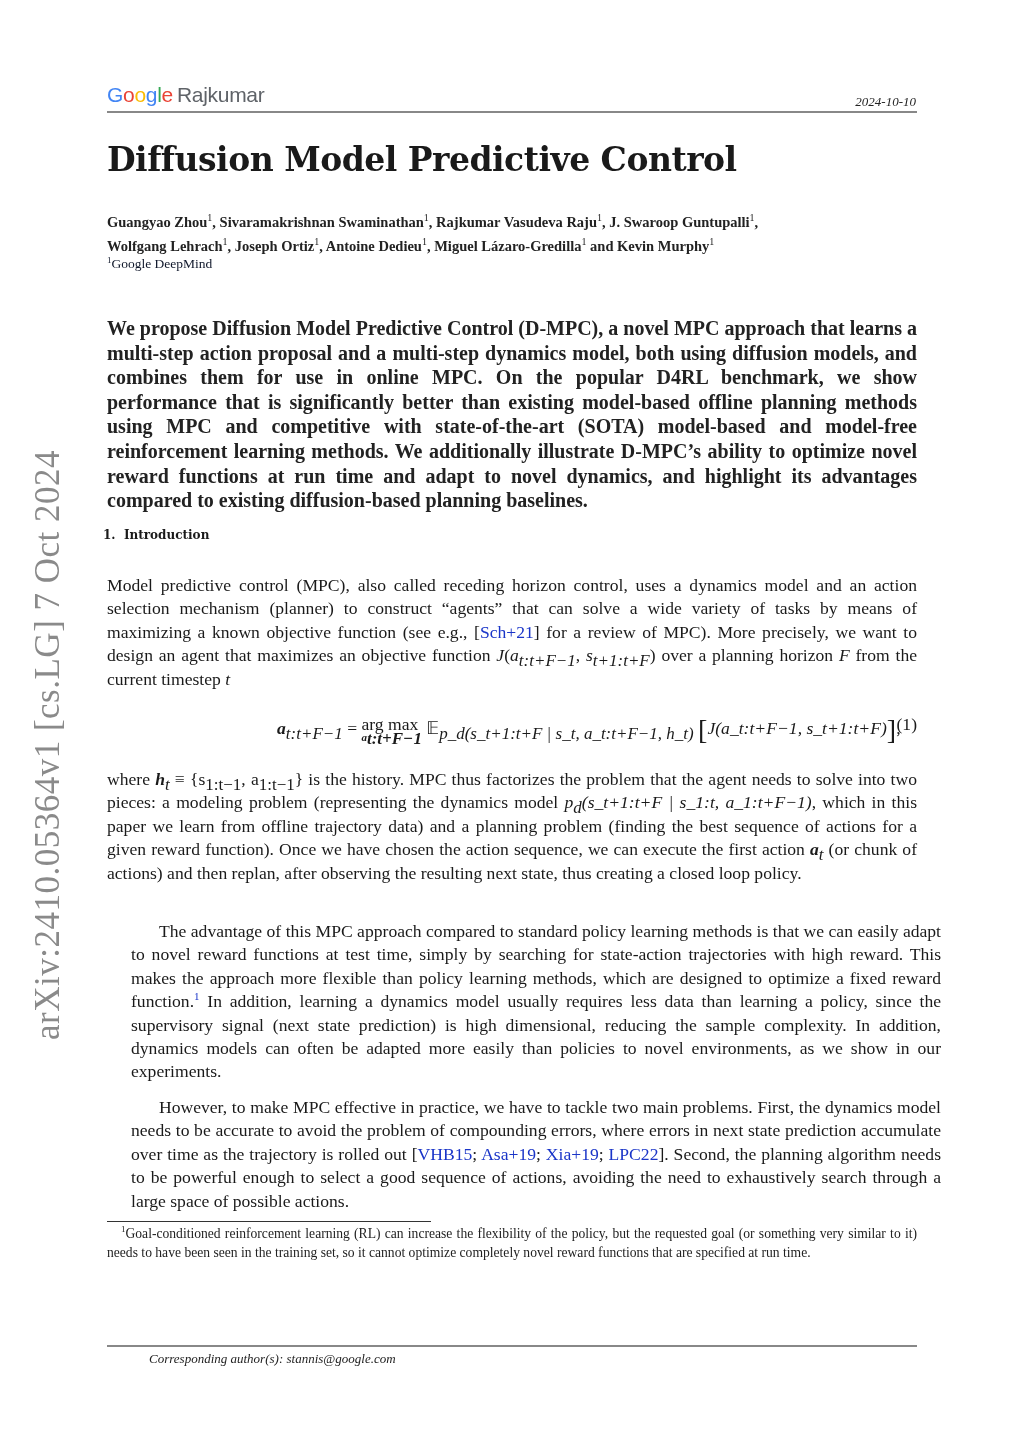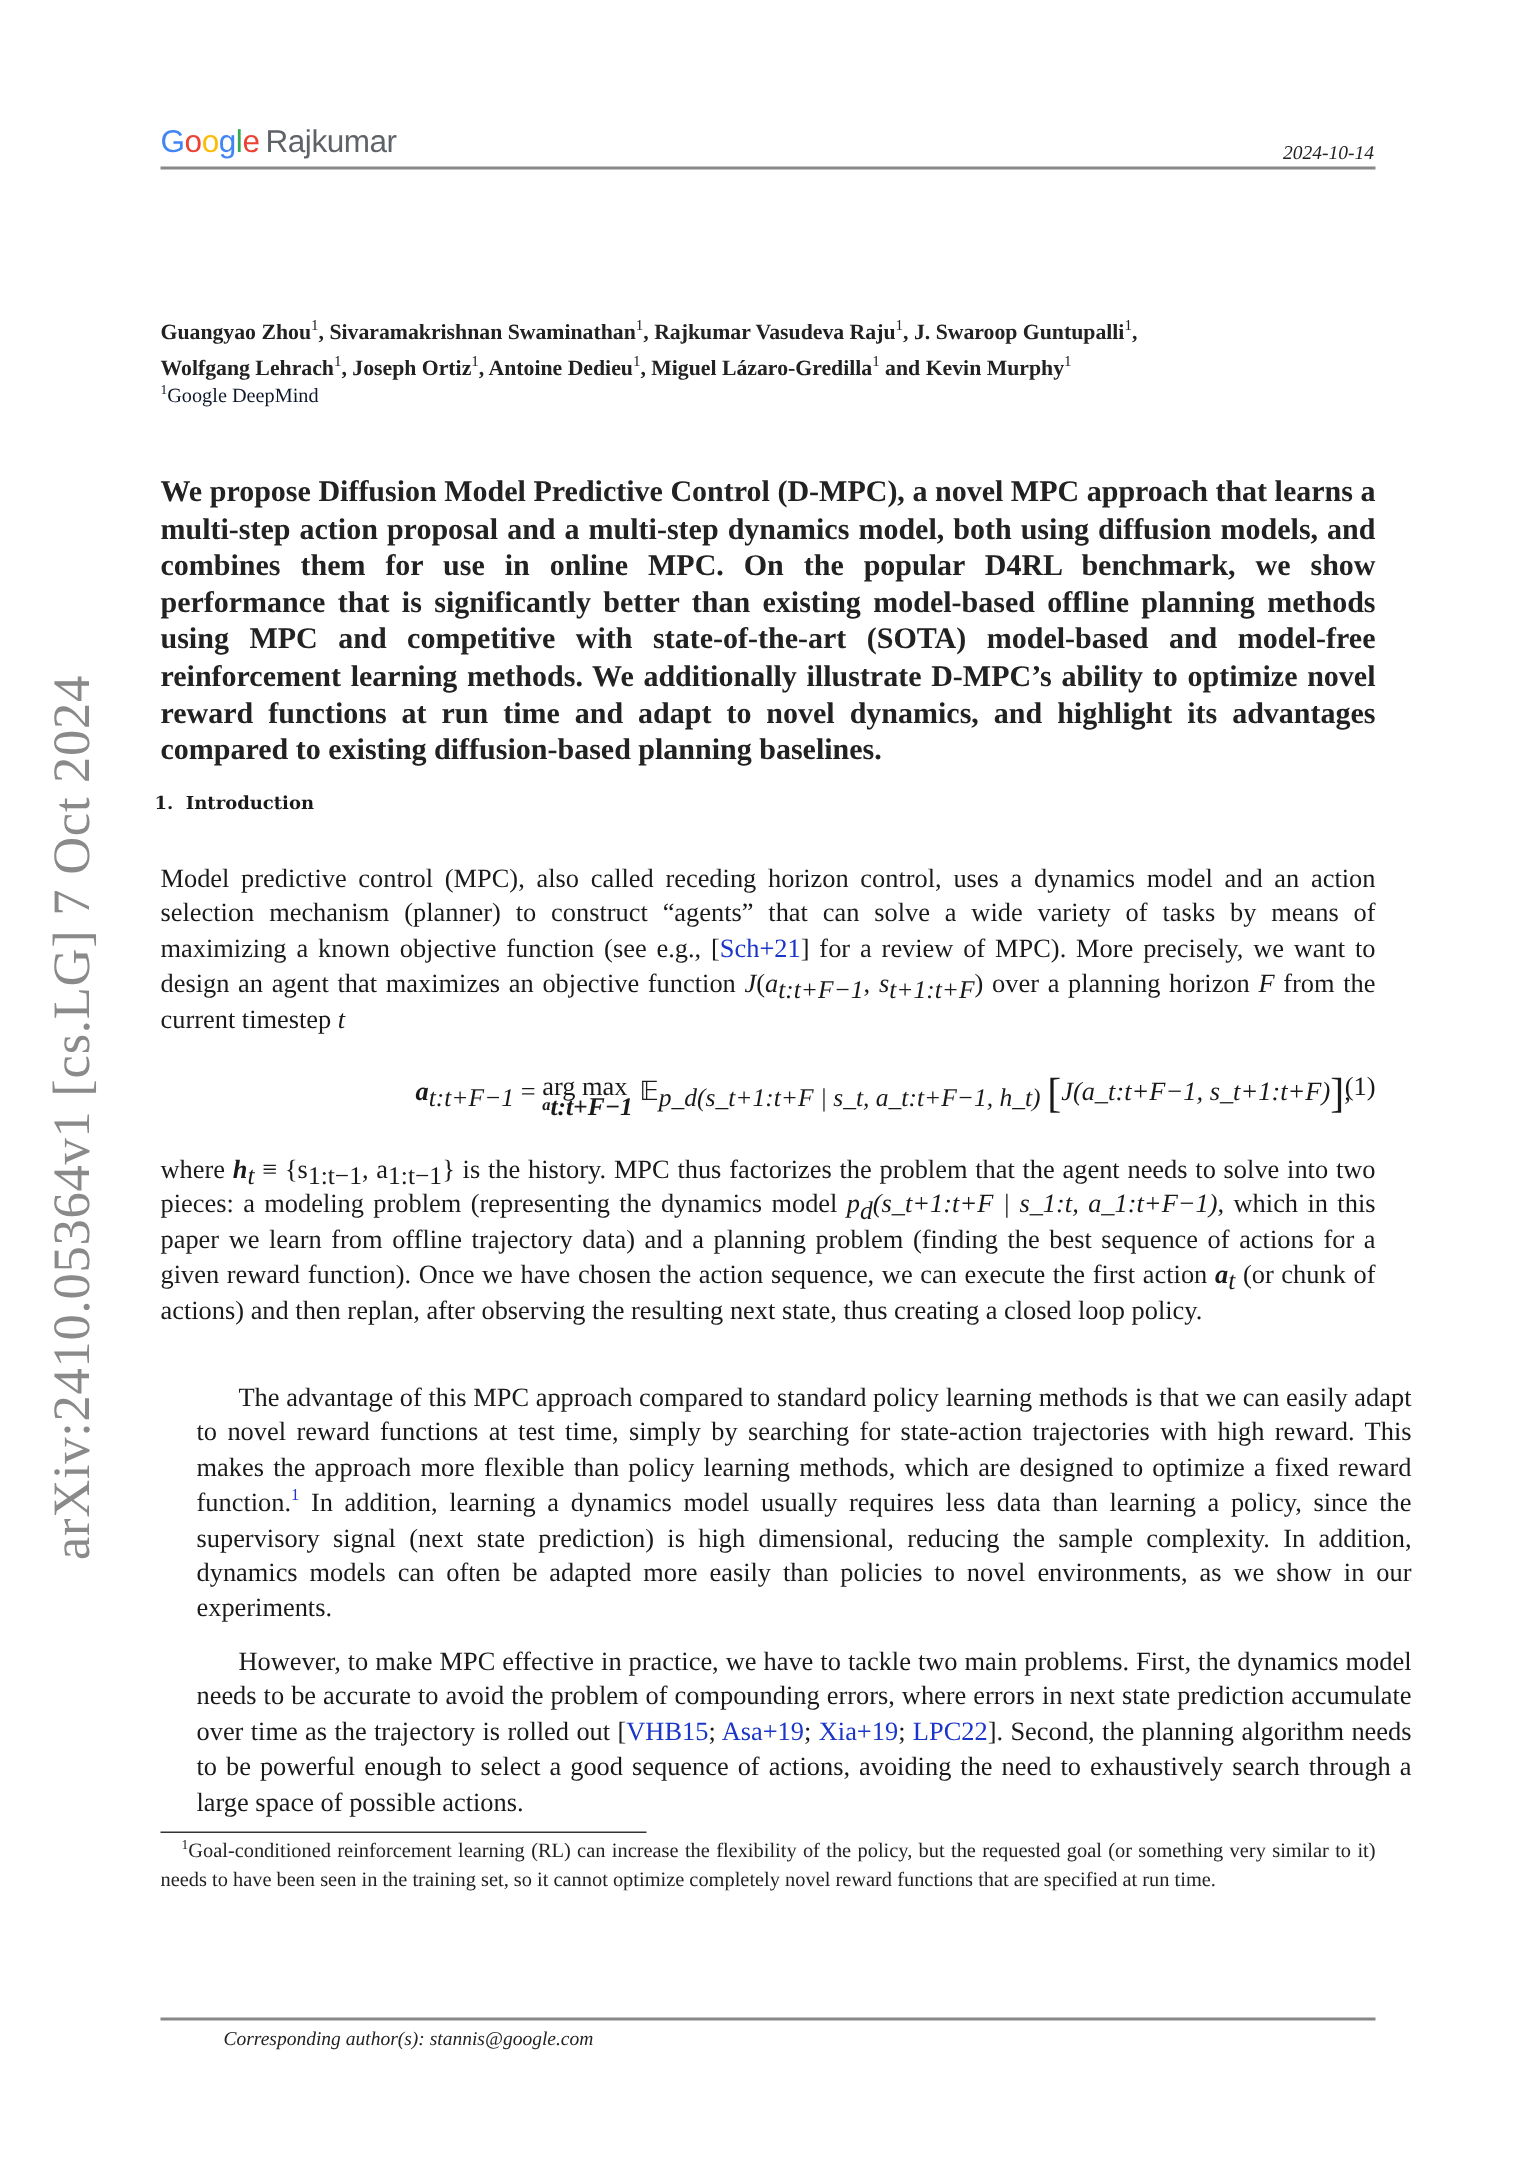--- a/index.html
+++ b/index.html
@@ -50,25 +50,26 @@
   .arxiv { position: absolute; left: 28px; top: 1040px; transform-origin: 0 0; transform: rotate(-90deg); font-family: "Liberation Serif", serif; font-size: 35px; color: #8a8a8a; white-space: nowrap; letter-spacing: 0.5px; }
 </style>
 </head>
 <body>
 
 <div class="page">
 
   <div class="logo">
     <span class="g1">G</span><span class="g2">o</span><span class="g3">o</span><span class="g4">g</span><span class="g5">l</span><span class="g6">e</span><span class="dm">Rajkumar</span>
   </div>
-  <div class="date">2024-10-14</div>
+  <div class="date">2024-10-10</div>
   <div class="rule-top"></div>
 
   <div class="arxiv">arXiv:2410.05364v1  [cs.LG]  7 Oct 2024</div>
 
+  <div class="title">Diffusion Model Predictive Control</div>
 
   <div class="authors">
     <span>Guangyao Zhou</span><sup>1</sup><span>, </span><span>Sivaramakrishnan Swaminathan</span><sup>1</sup><span>, </span><span>Rajkumar Vasudeva Raju</span><sup>1</sup><span>, </span><span>J. Swaroop Guntupalli</span><sup>1</sup><span>, </span><br><span>Wolfgang Lehrach</span><sup>1</sup><span>, </span><span>Joseph Ortiz</span><sup>1</sup><span>, </span><span>Antoine Dedieu</span><sup>1</sup><span>, </span><span>Miguel Lázaro-Gredilla</span><sup>1</sup><span> and </span><span>Kevin Murphy</span><sup>1</sup>
   </div>
   <div class="affil"><sup>1</sup><span>Google DeepMind</span></div>
 
   <div class="abstract">We propose Diffusion Model Predictive Control (D-MPC), a novel MPC approach that learns a multi-step action proposal and a multi-step dynamics model, both using diffusion models, and combines them for use in online MPC. On the popular D4RL benchmark, we show performance that is significantly better than existing model-based offline planning methods using MPC and competitive with state-of-the-art (SOTA) model-based and model-free reinforcement learning methods. We additionally illustrate D-MPC’s ability to optimize novel reward functions at run time and adapt to novel dynamics, and highlight its advantages compared to existing diffusion-based planning baselines.</div>
 
   <div class="h1"><span>1.</span>&nbsp;&nbsp;<span>Introduction</span></div>
 

